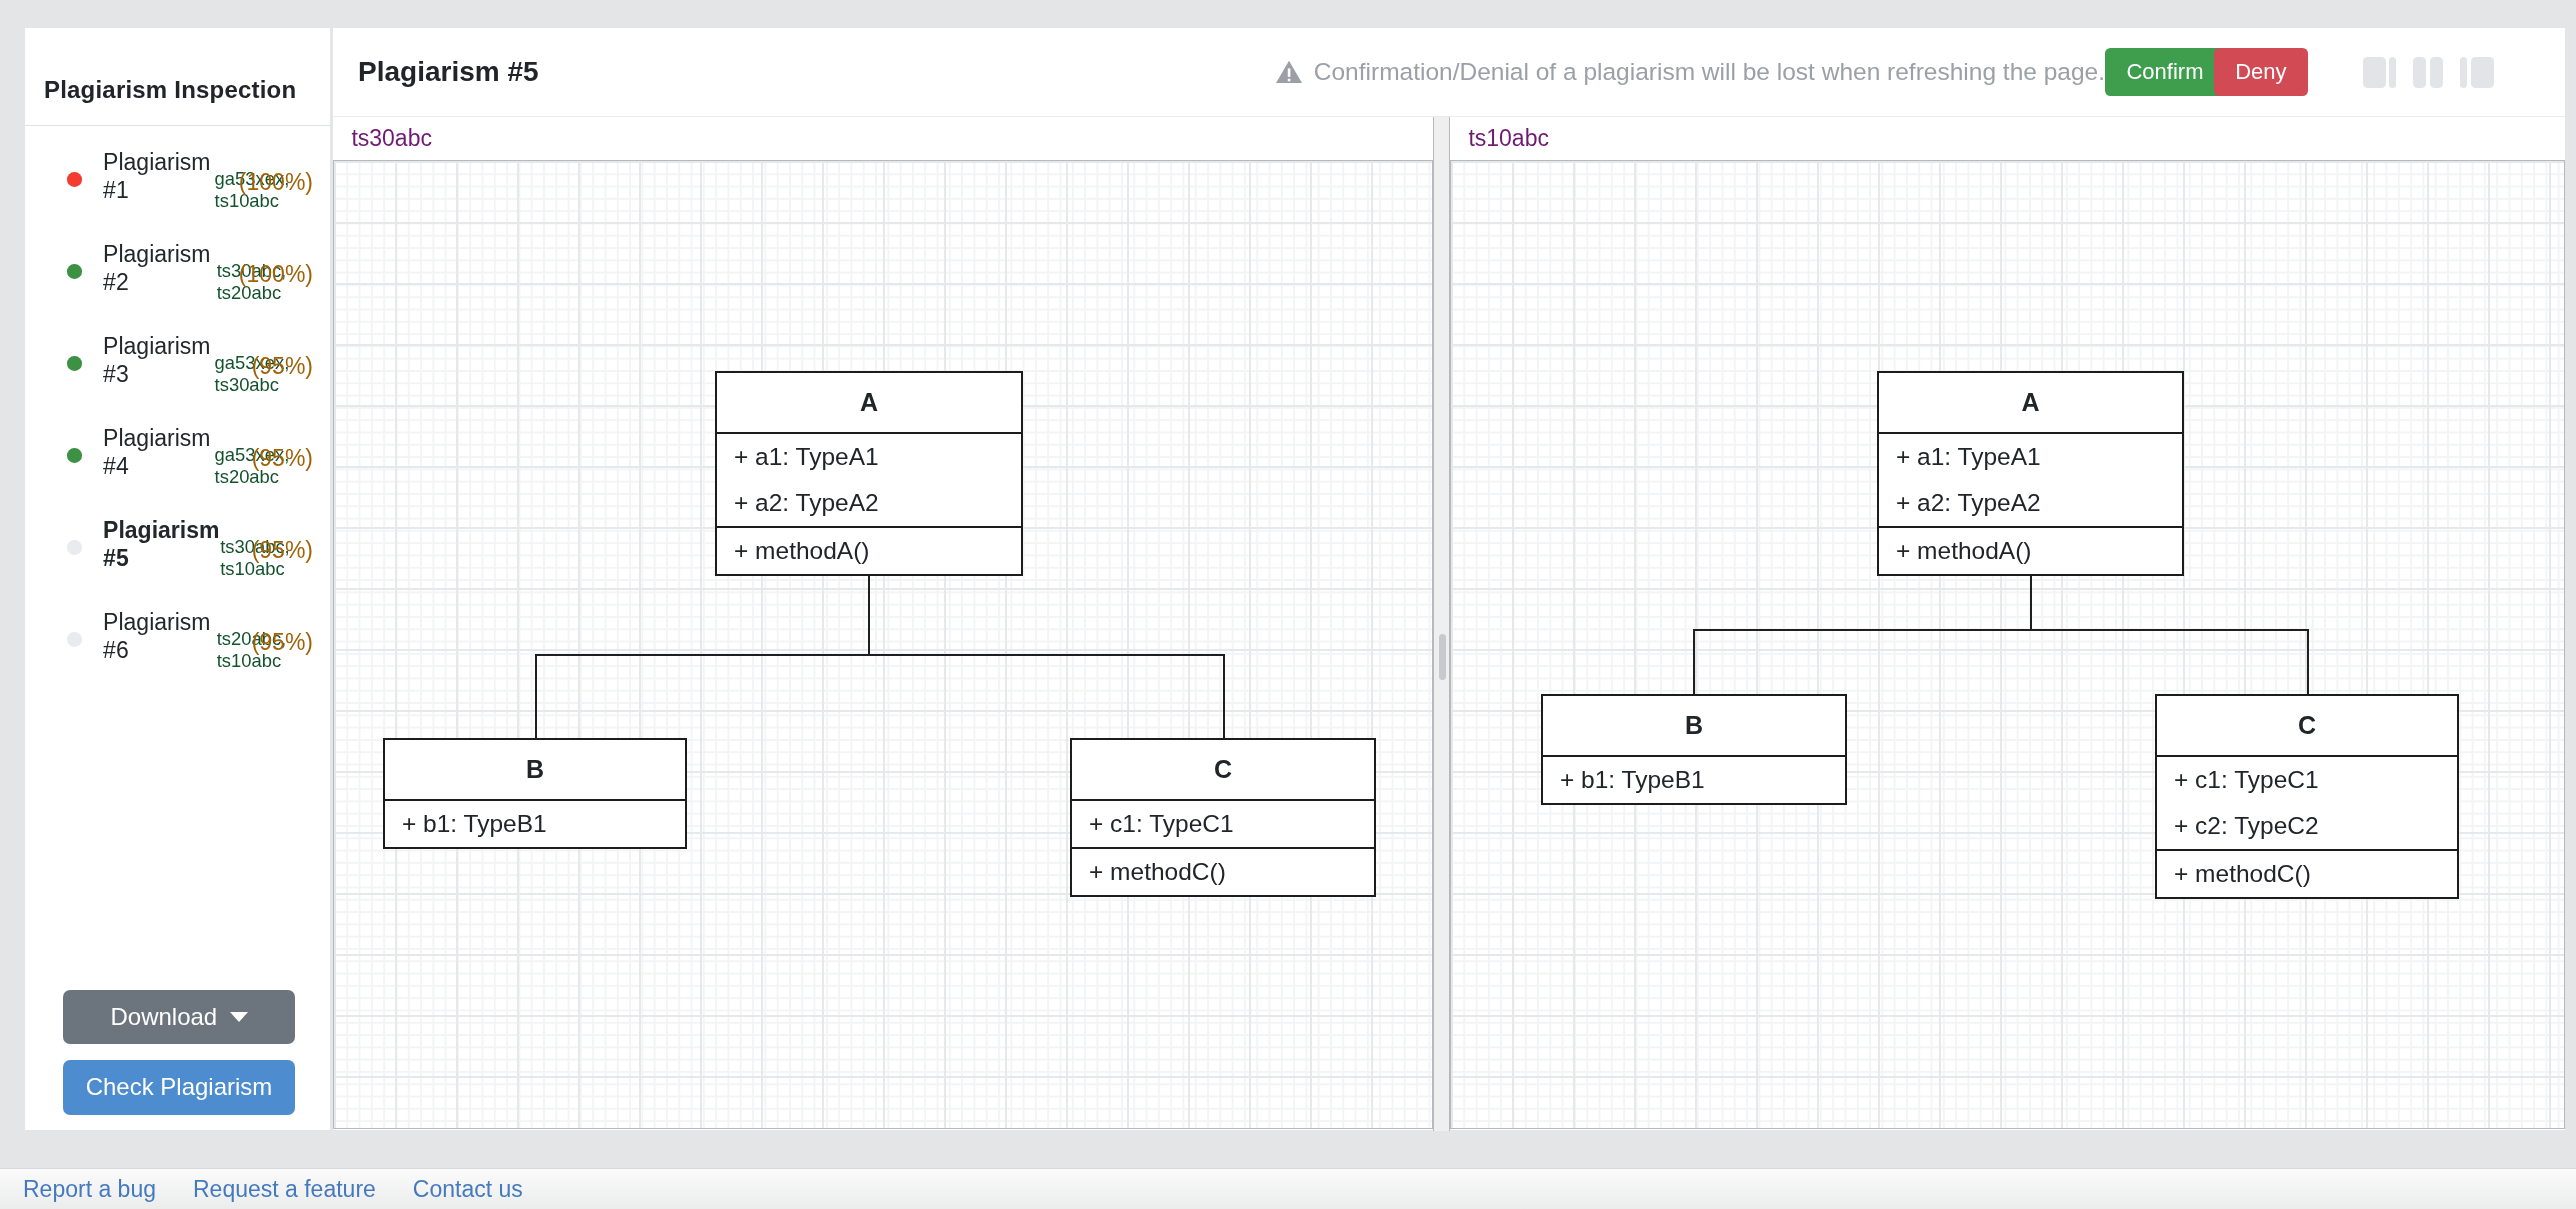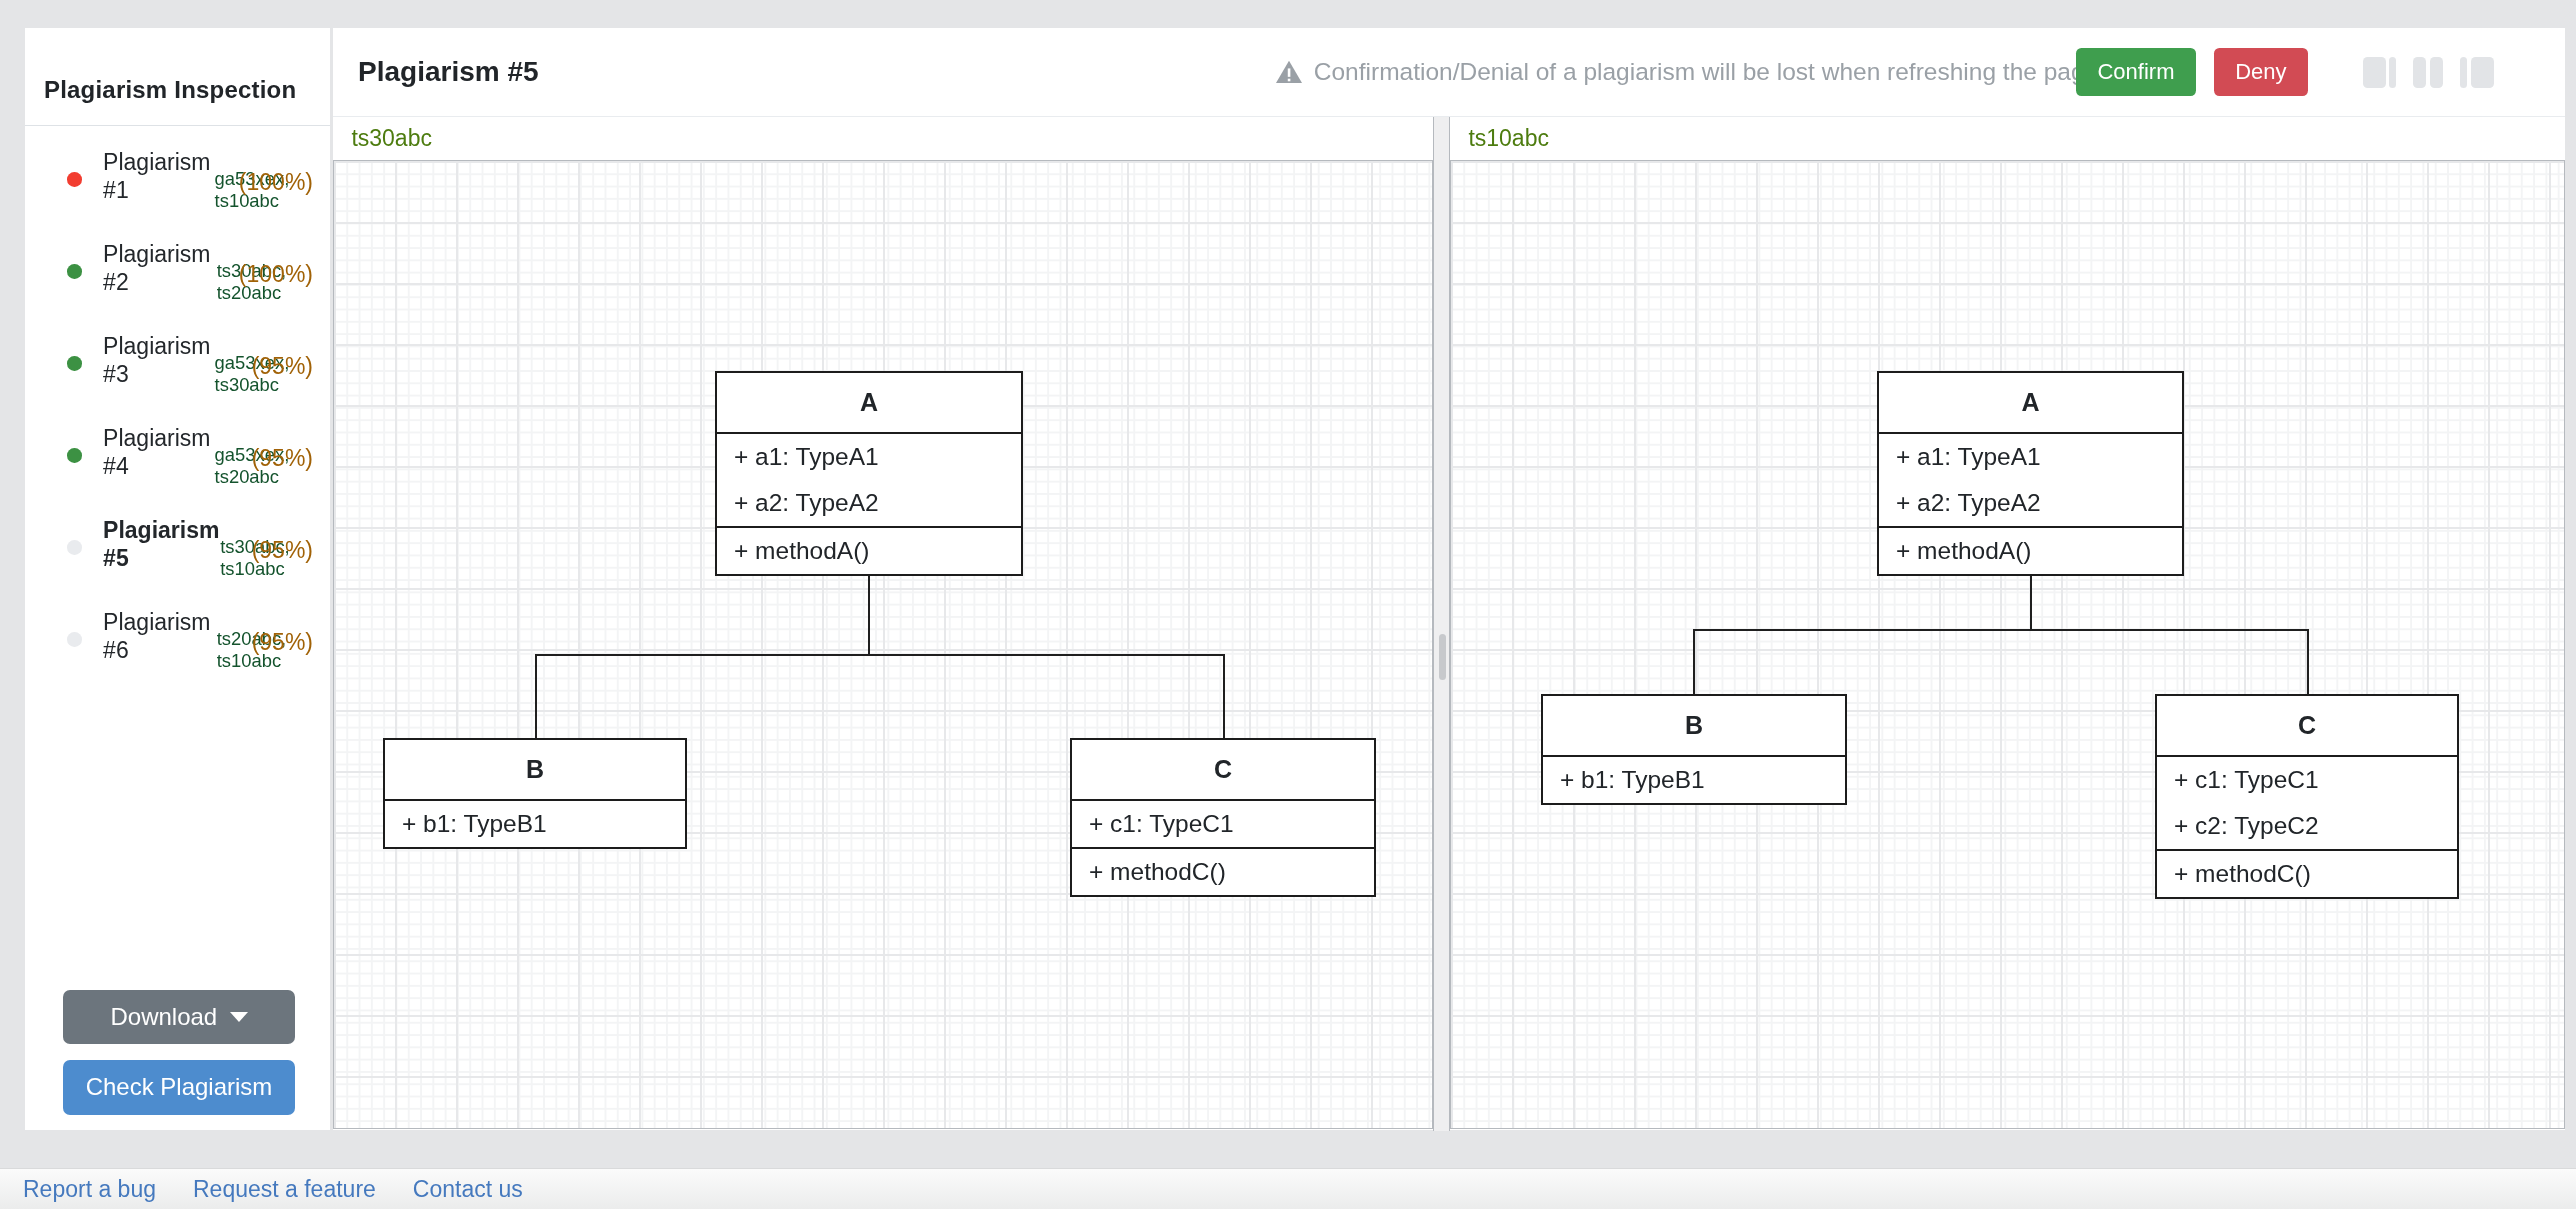--- a/index.html
+++ b/index.html
@@ -58,39 +58,39 @@
     display:flex; align-items:center;
   }
   .main-title { font-size:28px; font-weight:700; margin-left:25px; }
   .warning-wrap {
     position:absolute; right:460px; display:flex; align-items:center; gap:10.7px;
     color:#9aa0a6;
   }
   .warning-wrap svg { flex:0 0 auto; }
   .warning-text { font-size:24.5px; }
   .btn-confirm {
-    position:absolute; right:369px; height:48px; padding:0 21.5px;
+    position:absolute; right:340px; height:48px; padding:0 21.5px;
     background:#3f9e4e; border-radius:5.4px; font-size:22px;
   }
   .btn-deny {
     position:absolute; right:257px; height:48px; padding:0 21.5px;
     background:#d24b54; border-radius:5.4px; font-size:22px;
   }
   .view-icons { position:absolute; right:71px; display:flex; gap:17px; }
   .view-icon { display:flex; gap:3.8px; height:31px; cursor:pointer; }
   .view-icon .seg { background:#e2e4e7; border-radius:4.6px; height:100%; }
   .seg-lg { width:23px; } .seg-md { width:13px; } .seg-sm { width:7px; }
 
   
   .panel { position:absolute; top:89px; }
   #panel-left  { left:0;  width:1100px; }
   #panel-right { left:1117px; width:1115px; }
   .panel-label {
     height:43px; display:flex; align-items:center; padding-left:18.4px;
-    font-size:23px; color:#4d7c0f; background:#fff;
+    font-size:23px; color:#701a75; background:#fff;
   }
   .canvas {
     position:relative; height:969px; background:#fff;
     border:1.5px solid #b5b9be;
     background-image:
       linear-gradient(#e7e8ea 1.5px, transparent 1.5px),
       linear-gradient(90deg, #e7e8ea 1.5px, transparent 1.5px),
       linear-gradient(#f3f4f5 1.5px, transparent 1.5px),
       linear-gradient(90deg, #f3f4f5 1.5px, transparent 1.5px);
     background-size:61px 61px, 61px 61px, 12.3px 12.3px, 12.3px 12.3px;

